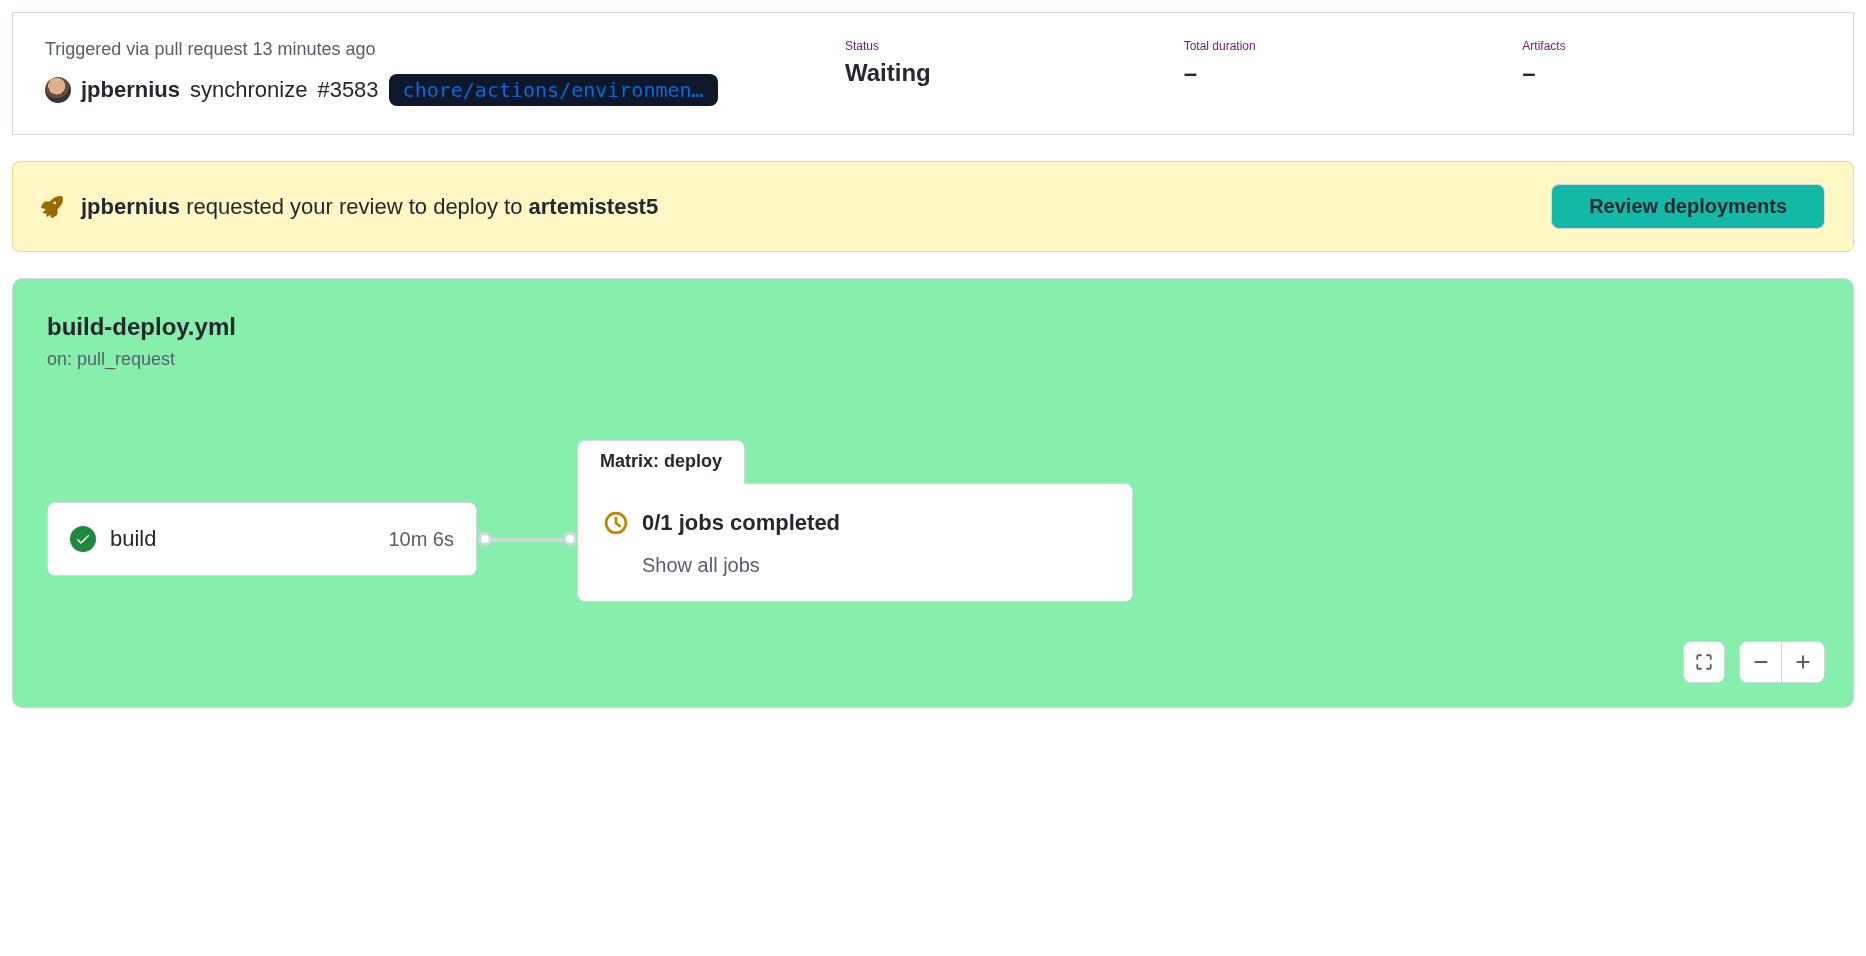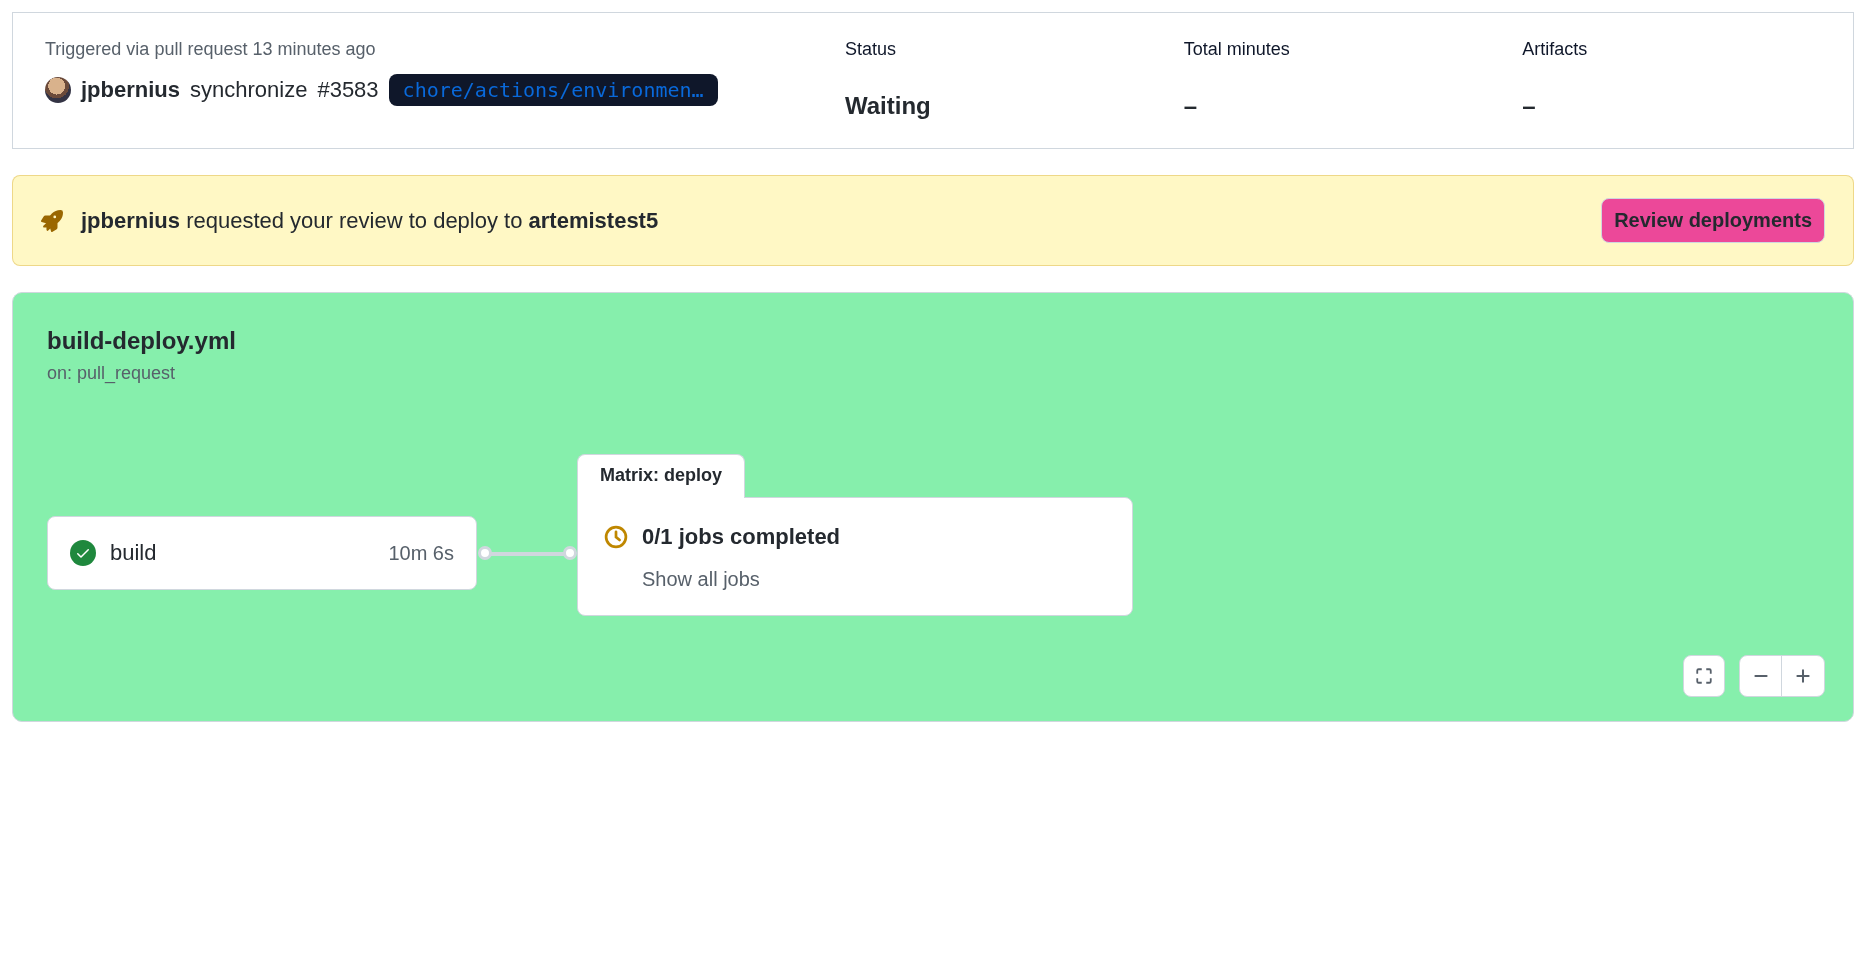--- a/index.html
+++ b/index.html
@@ -49,41 +49,41 @@
     font-size: 20px;
     padding: 4px 14px;
     border-radius: 8px;
     max-width: 340px;
     white-space: nowrap;
     overflow: hidden;
     text-overflow: ellipsis;
     vertical-align: middle;
   }
   .stat-col { flex: 1; }
-  .stat-label { color: #0f172a; font-size: 18px; margin-bottom: 32px; }
+  .stat-label { color: #701a75; font-size: 12px; margin-bottom: 6px; }
   .stat-value { font-size: 22px; font-weight: 400; }
   .stat-value.strong { font-weight: 700; font-size: 24px; }
   
   .banner {
     margin-top: 26px;
     background: #fff8c5;
     border: 1px solid rgba(212,167,44,.4);
     border-radius: 8px;
     padding: 22px 28px;
     display: flex;
     align-items: center;
     gap: 18px;
   }
   .banner-text { flex: 1; font-size: 22px; }
   .banner-text .b { font-weight: 600; }
   .btn {
-    background: #ec4899;
-    border: 1px solid #d0d7de;
-    border-radius: 8px;
-    padding: 10px 12px;
+    background: #14b8a6;
+    border: 1px solid #d0d7de;
+    border-radius: 8px;
+    padding: 10px 37px;
     font-size: 20px;
     font-weight: 600;
     color: #24292f;
     cursor: pointer;
   }
   
   .workflow {
     margin-top: 26px;
     background: #86efac;
     border: 1px solid #d0d7de;
@@ -203,21 +203,21 @@
       <span class="action-text">synchronize</span>
       <span class="pr-link">#3583</span>
       <span class="branch-pill">chore/actions/environmen…</span>
     </div>
   </div>
   <div class="stat-col">
     <div class="stat-label">Status</div>
     <div class="stat-value strong">Waiting</div>
   </div>
   <div class="stat-col">
-    <div class="stat-label">Total minutes</div>
+    <div class="stat-label">Total duration</div>
     <div class="stat-value strong">–</div>
   </div>
   <div class="stat-col">
     <div class="stat-label">Artifacts</div>
     <div class="stat-value strong">–</div>
   </div>
 </div>
 
 <div class="banner">
   <span class="rocket-icon">

